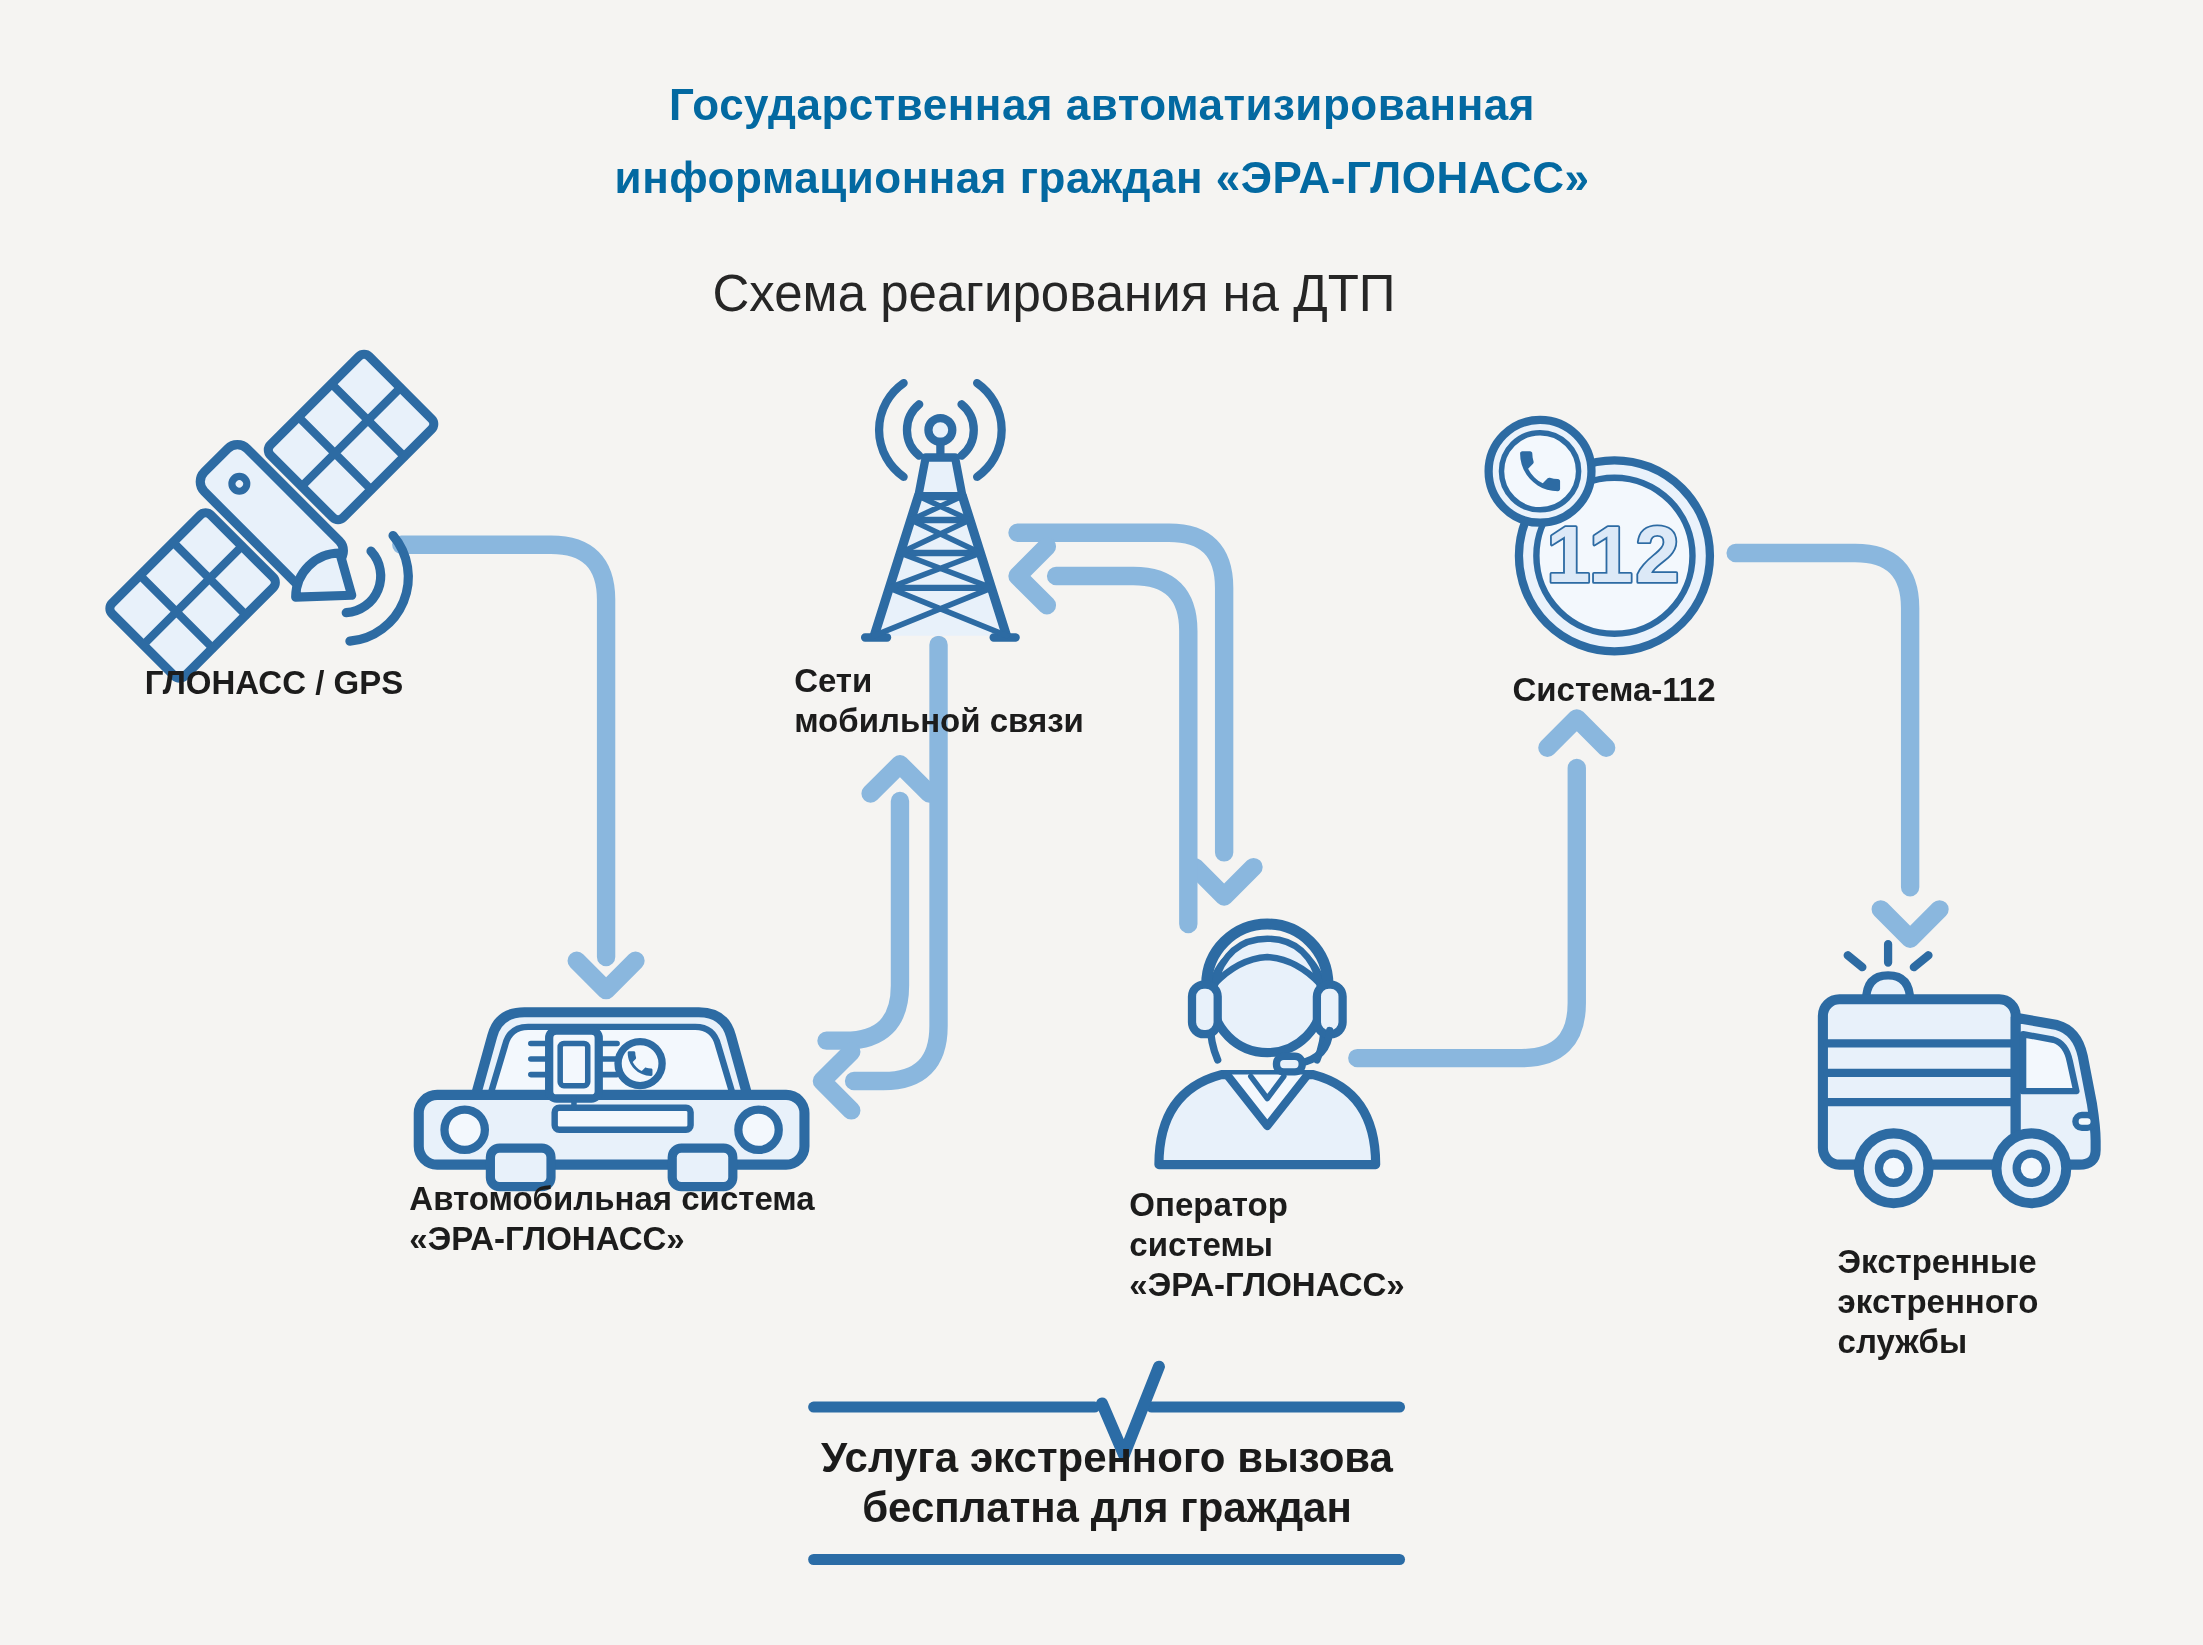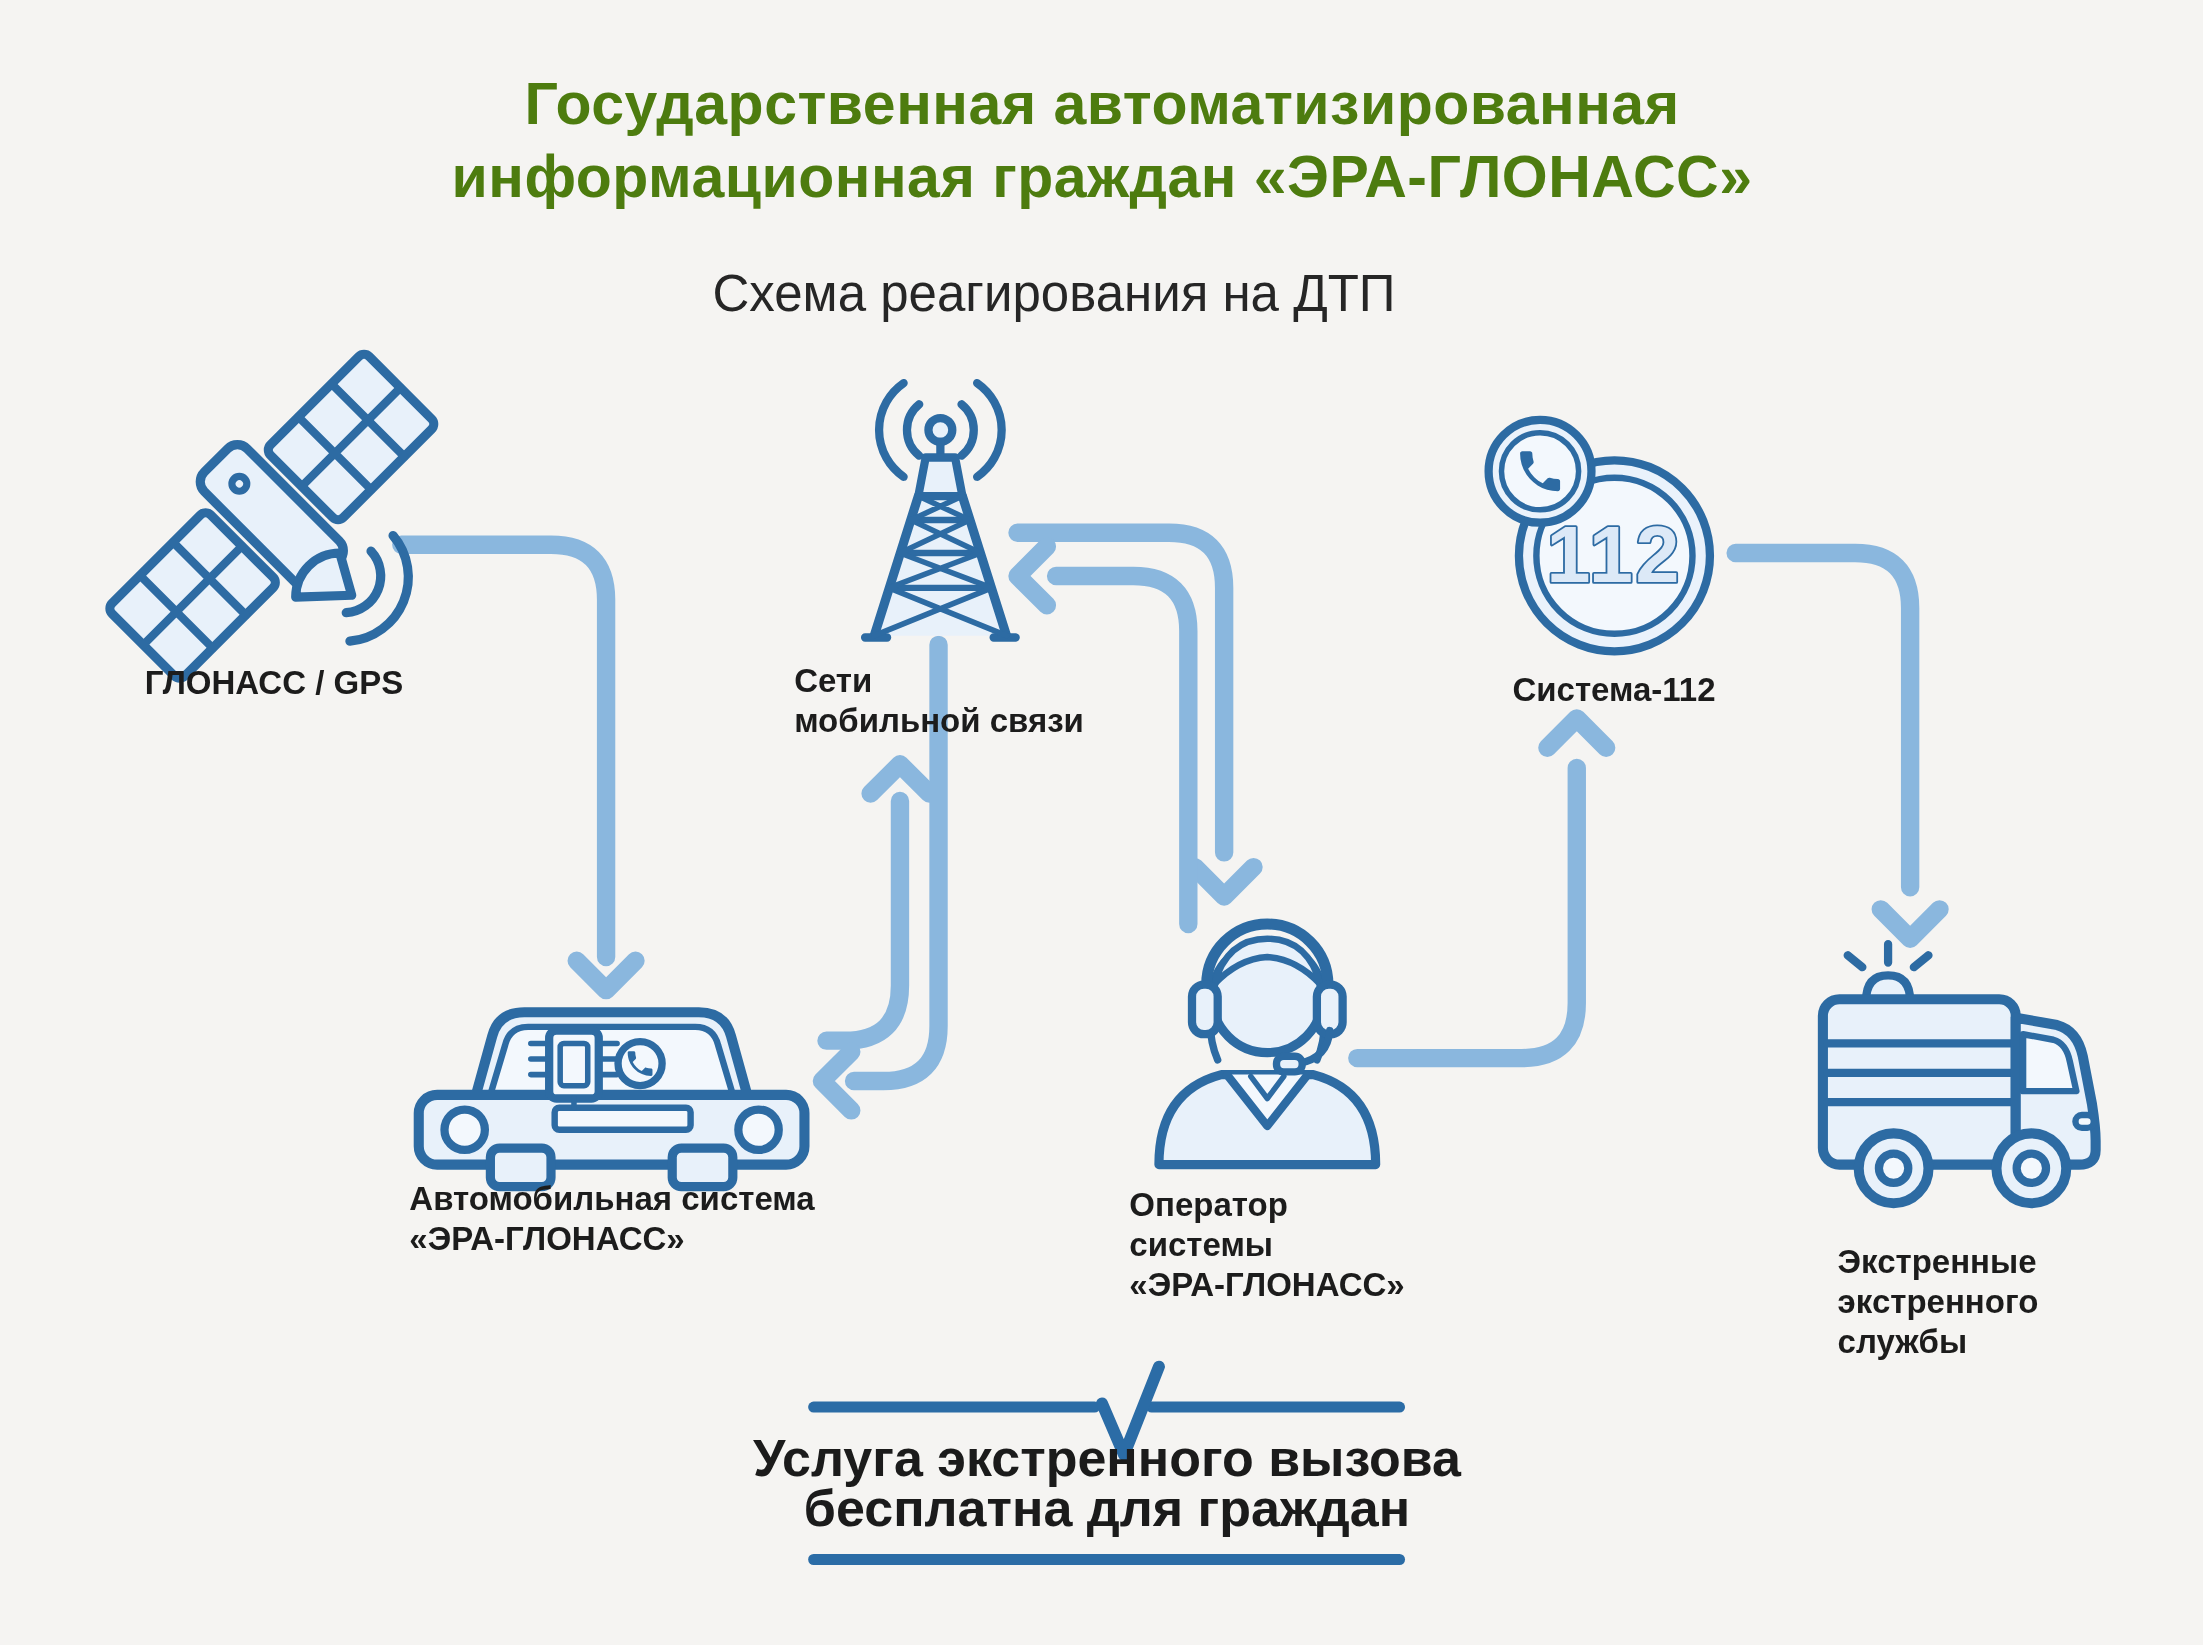--- a/index.html
+++ b/index.html
@@ -4,36 +4,36 @@
 <style>
   html,body{margin:0;padding:0;background:#f5f4f2;}
   .stage{
     position:relative;width:2204px;height:1646px;overflow:hidden;
     background:#f5f4f2;
     font-family:"Liberation Sans", sans-serif;
     color:#1f1f1f;
   }
   .title{
     position:absolute;left:0;top:68px;width:2204px;
-    text-align:center;font-weight:700;font-size:59px;line-height:73px;
-    color:#4d7c0f;letter-spacing:0.5px;
+    text-align:center;font-weight:700;font-size:44px;line-height:73px;
+    color:#0369a1;letter-spacing:0.5px;
   }
   .subtitle{
     position:absolute;left:0;top:263px;width:2108px;
     text-align:center;font-weight:400;font-size:51px;line-height:62px;
     color:#262626;
   }
   .node-label{
     position:absolute;transform:translateX(-50%);
     text-align:left;font-weight:700;font-size:33px;line-height:40px;
     color:#1c1c1c;white-space:nowrap;
   }
   .footer-note{
     position:absolute;left:1107px;top:1433px;transform:translateX(-50%);
-    text-align:center;font-weight:700;font-size:52px;line-height:50px;
+    text-align:center;font-weight:700;font-size:42px;line-height:50px;
     color:#1b1b1b;white-space:nowrap;
   }
   svg.layer{position:absolute;left:0;top:0;}
 </style>
 </head>
 <body>
 
 <div class="stage">
 
   <svg class="layer" width="2204" height="1646" viewBox="0 0 2400 1792">

